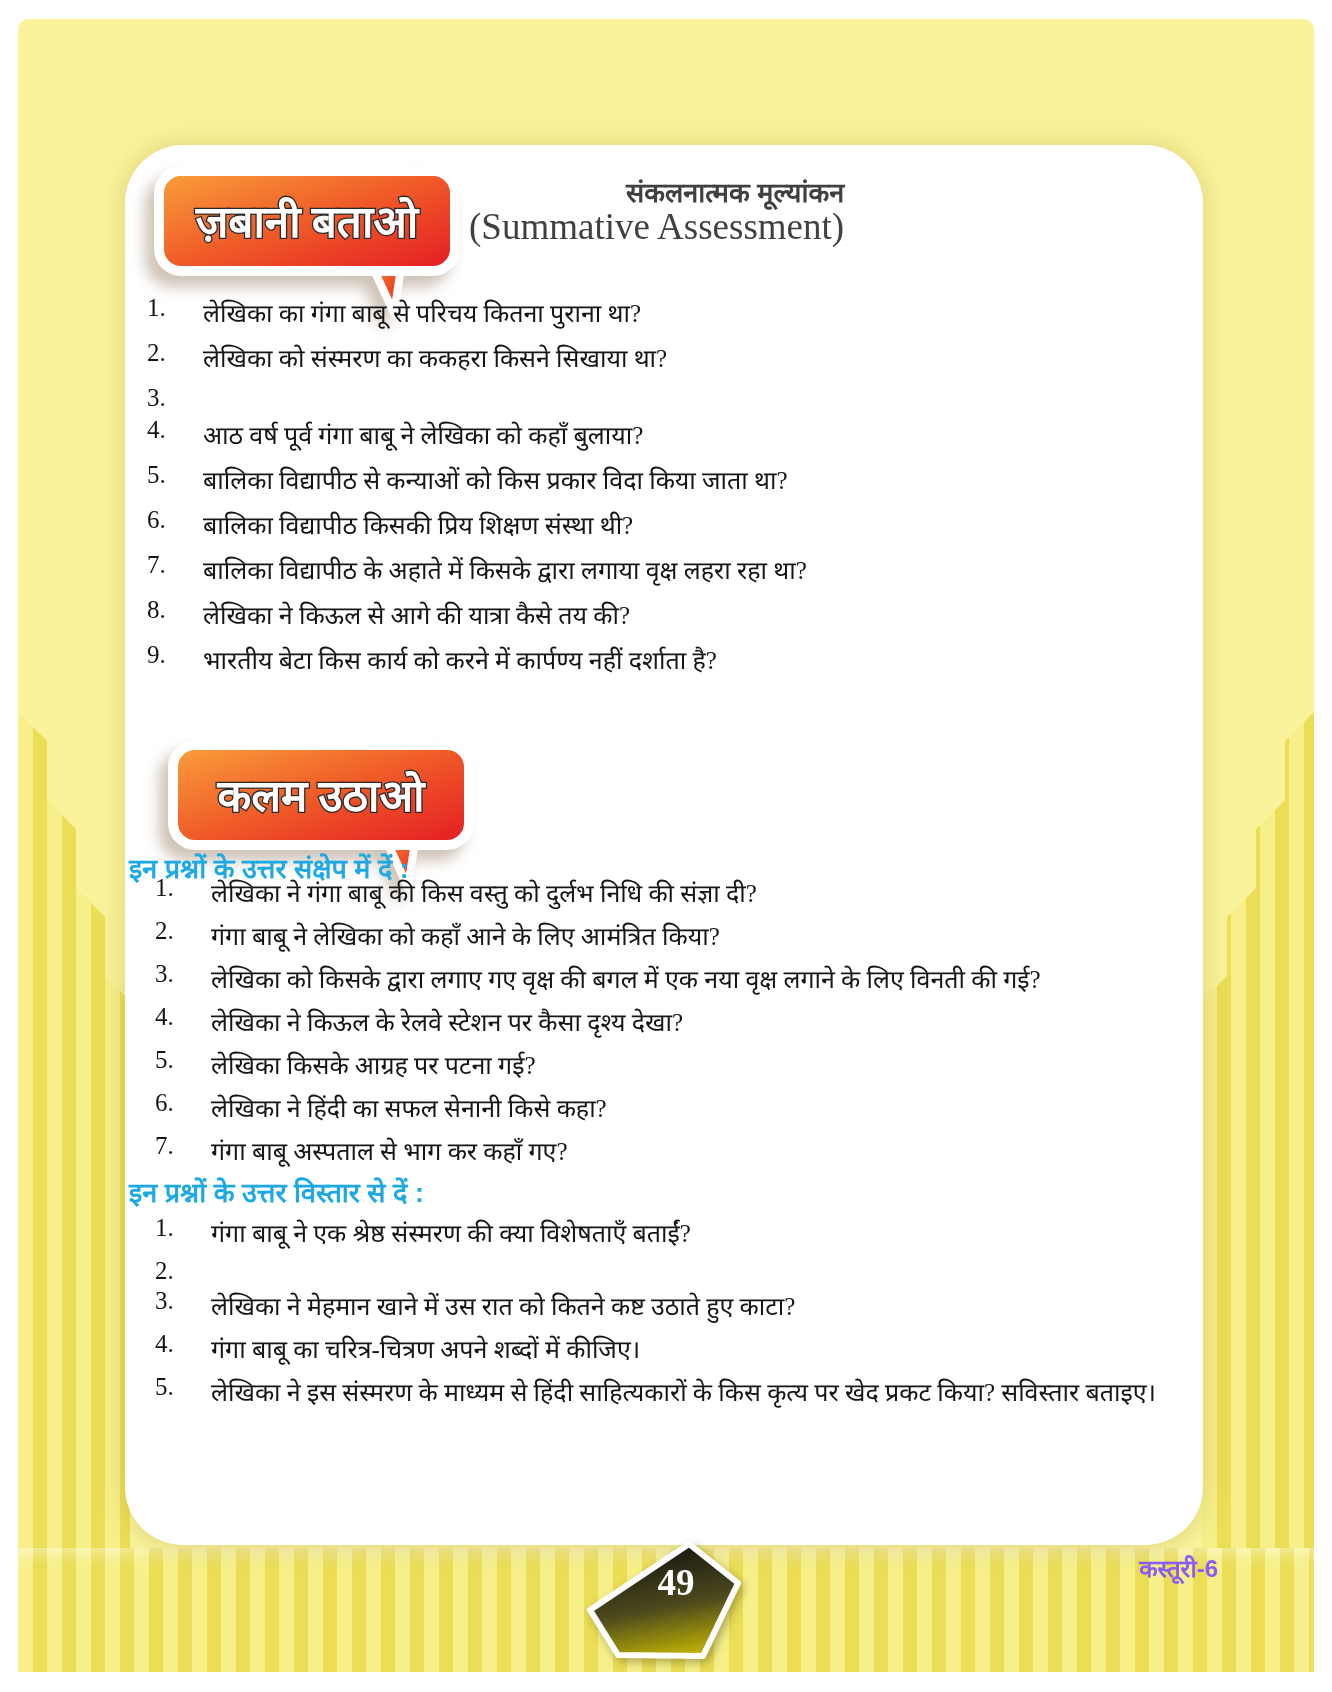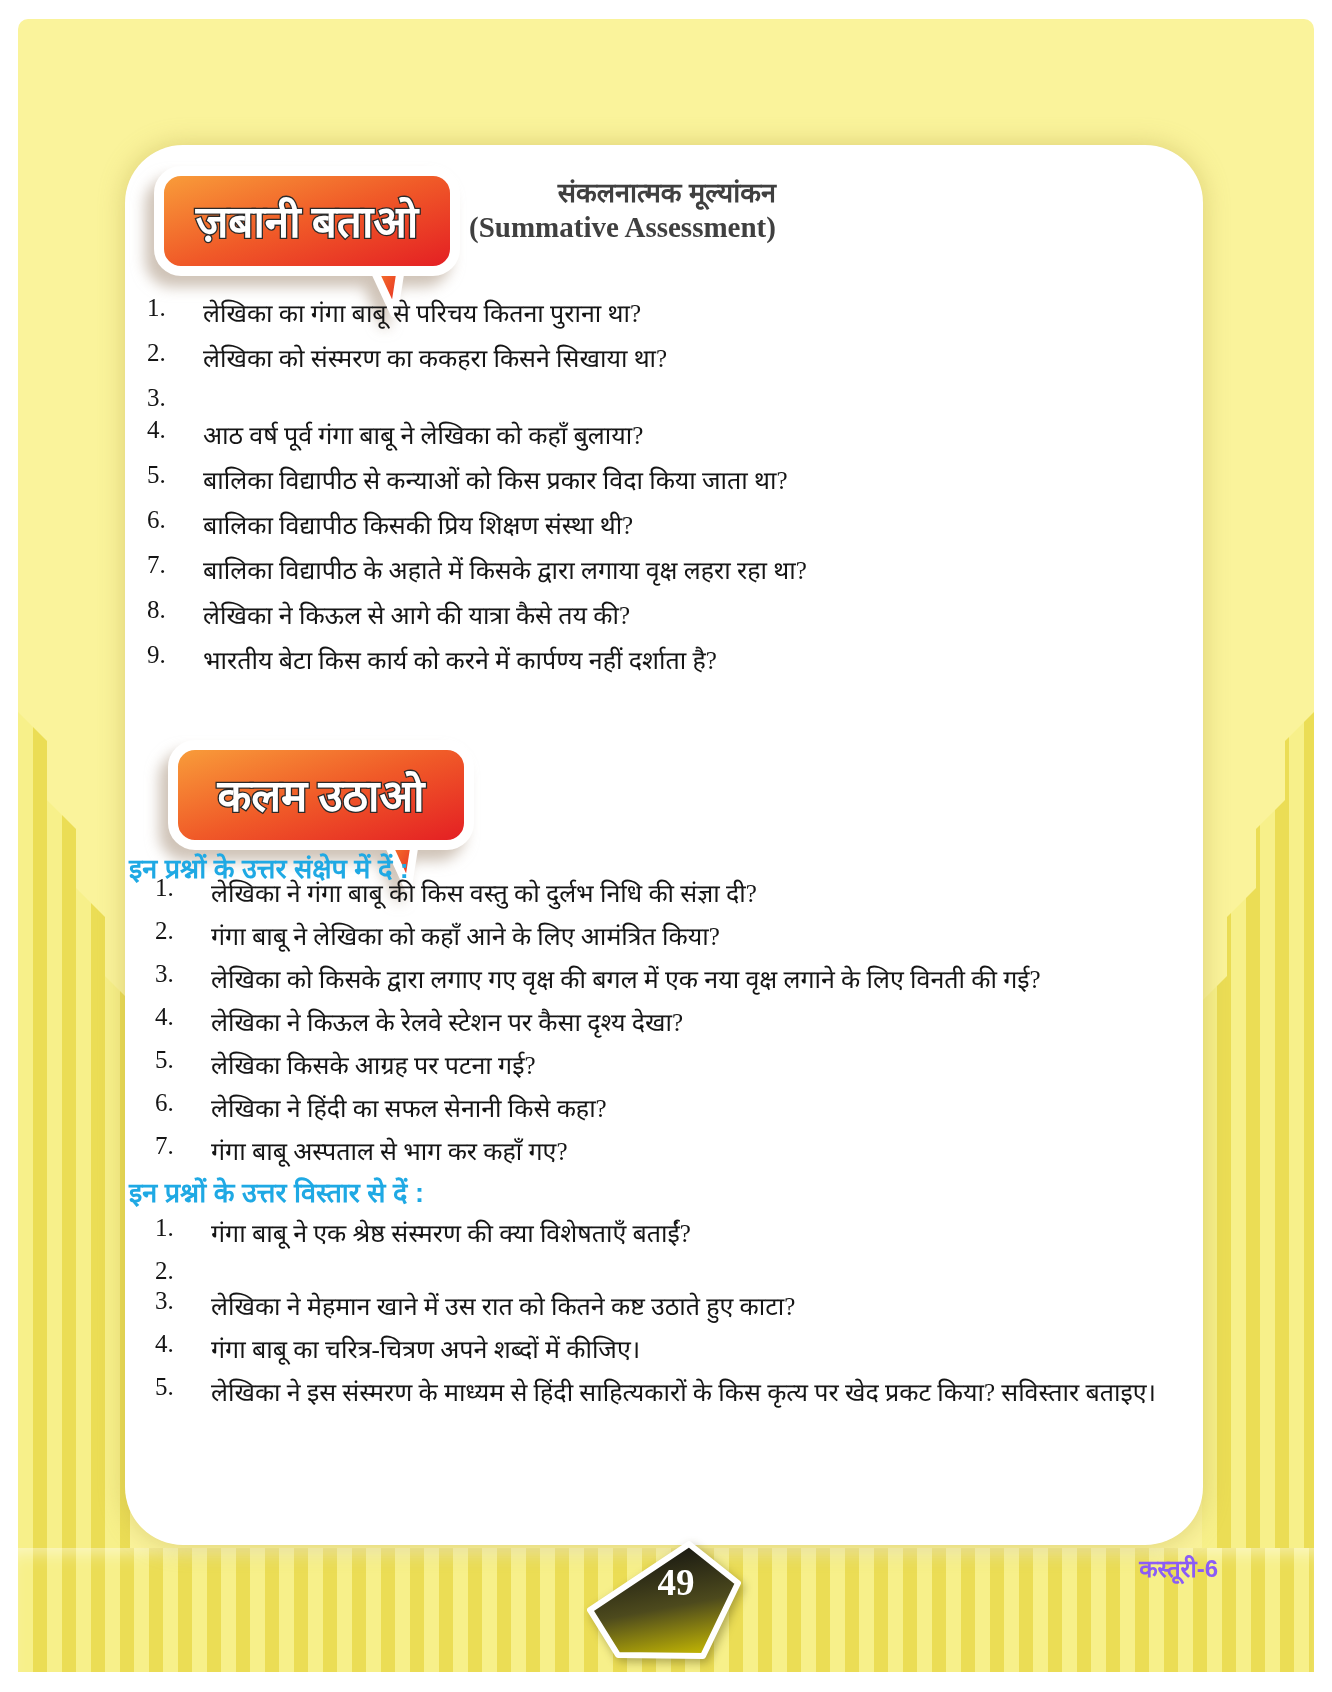--- a/index.html
+++ b/index.html
@@ -31,21 +31,21 @@
   .badge svg{filter:drop-shadow(-9px 11px 7px rgba(178,158,138,.62));}
   .badge text{
     font-family:"Liberation Serif","DejaVu Serif",serif;font-weight:bold;
     fill:#ffffff;stroke:#2a2a2a;stroke-width:2.6px;paint-order:stroke;
     text-anchor:middle;
   }
   .badge1{left:26px;top:18px;}
   .badge2{left:40px;top:592px;}
   .assess{position:absolute;left:344px;top:32px;color:#404040;text-align:right;}
   .assess-hi{font-size:27px;font-weight:bold;line-height:32px;font-family:"Liberation Sans","DejaVu Sans",sans-serif;}
-  .assess-en{font-size:29px;font-weight:bold;line-height:36px;font-family:"Liberation Serif","DejaVu Serif",serif;}
+  .assess-en{font-size:37px;font-weight:normal;line-height:36px;font-family:"Liberation Serif","DejaVu Serif",serif;}
   .qlist{list-style:none;margin:0;padding:0;position:absolute;}
   .q-row{display:flex;align-items:flex-start;color:#151515;}
   .q-num{flex:0 0 44px;font-size:25px;font-family:"Liberation Serif","DejaVu Serif",serif;padding-top:1px;}
   .q-text{font-size:25px;line-height:42px;text-align:justify;margin-left:12px;}
   .list-a{left:22px;top:148px;width:1010px;}
   .list-a .q-row{margin-bottom:3px;}
   .list-b{left:30px;width:1005px;}
   .list-b .q-row{margin-bottom:1px;}
   .list-b1{top:728px;}
   .list-b2{top:1068px;}

